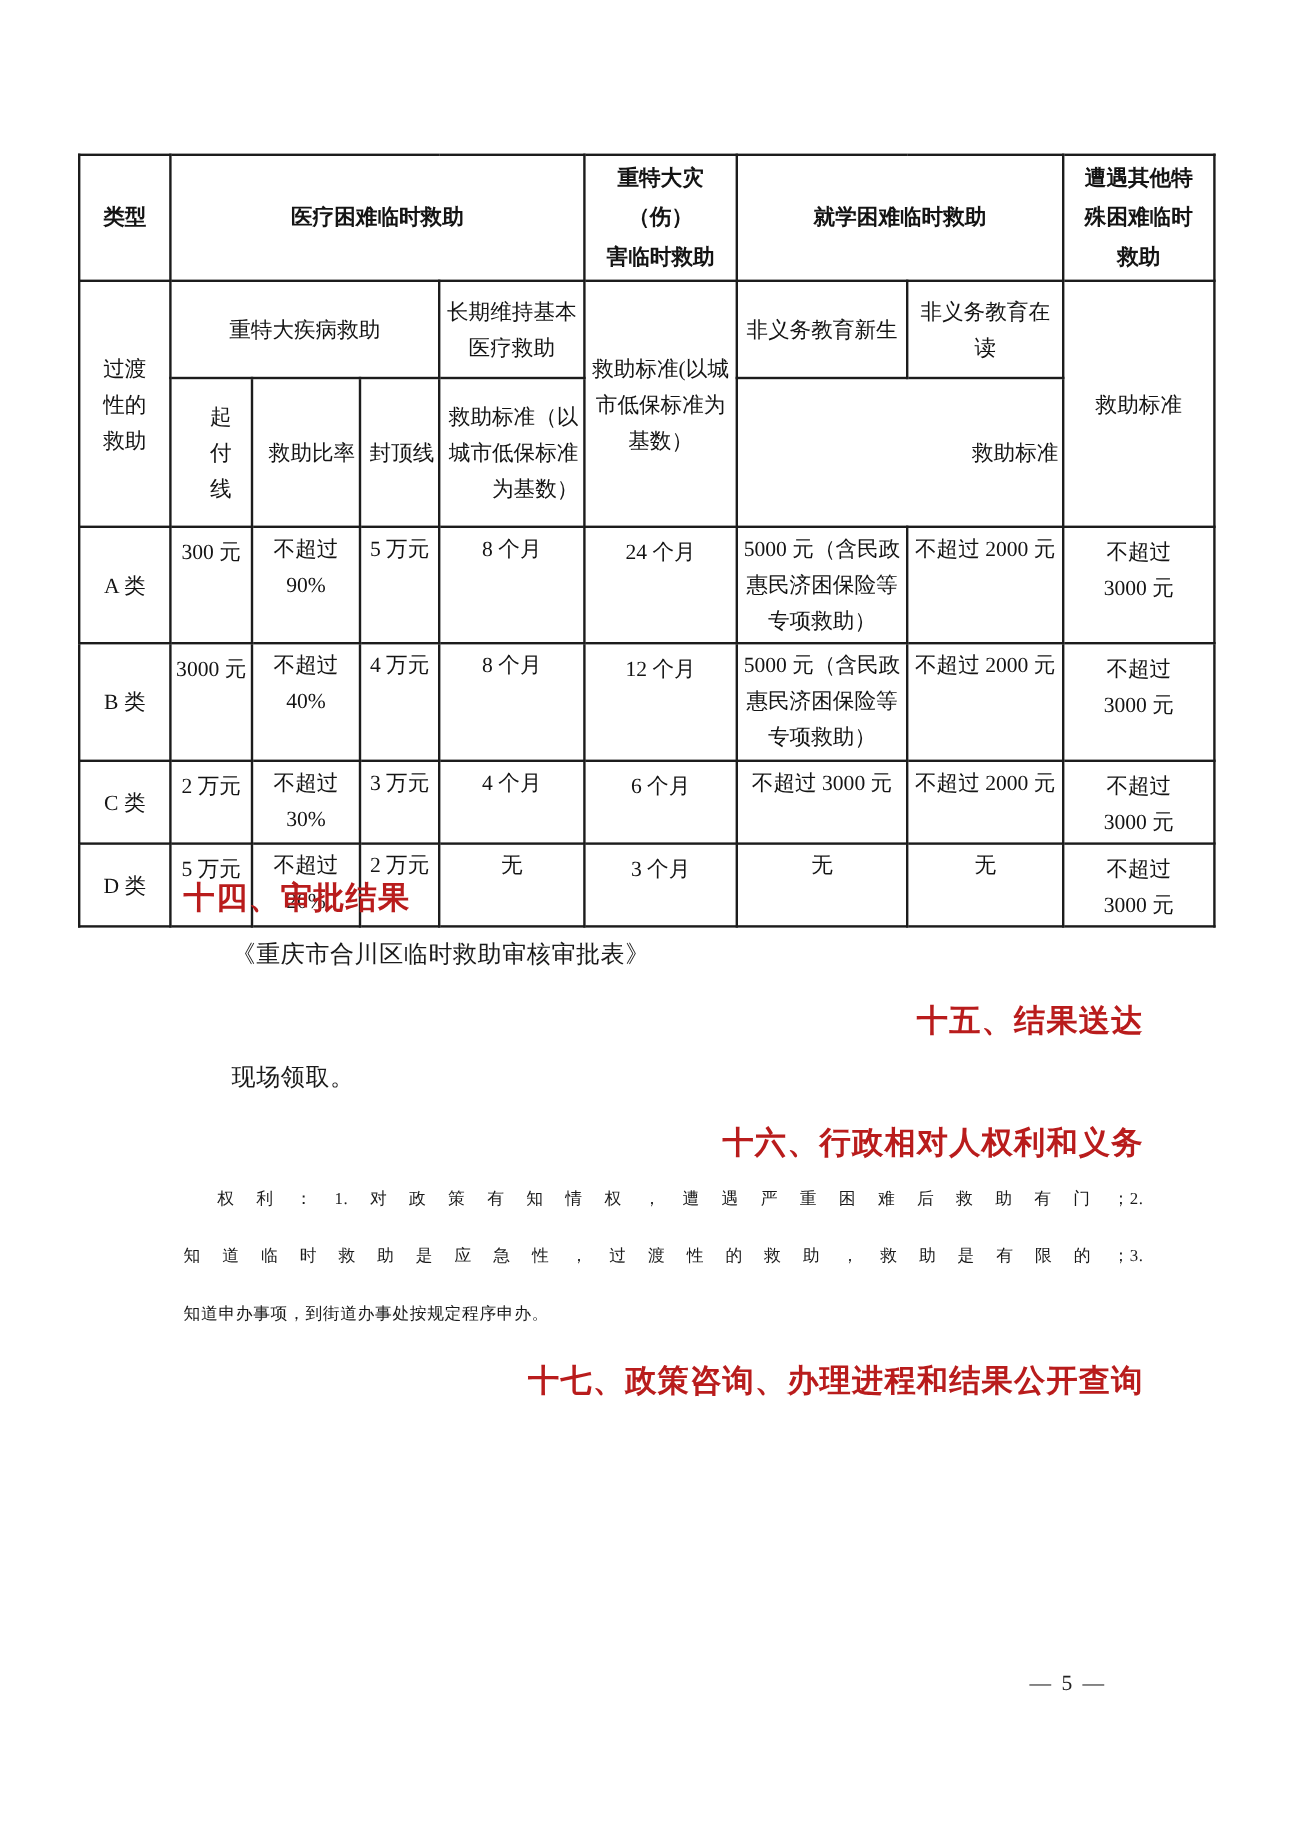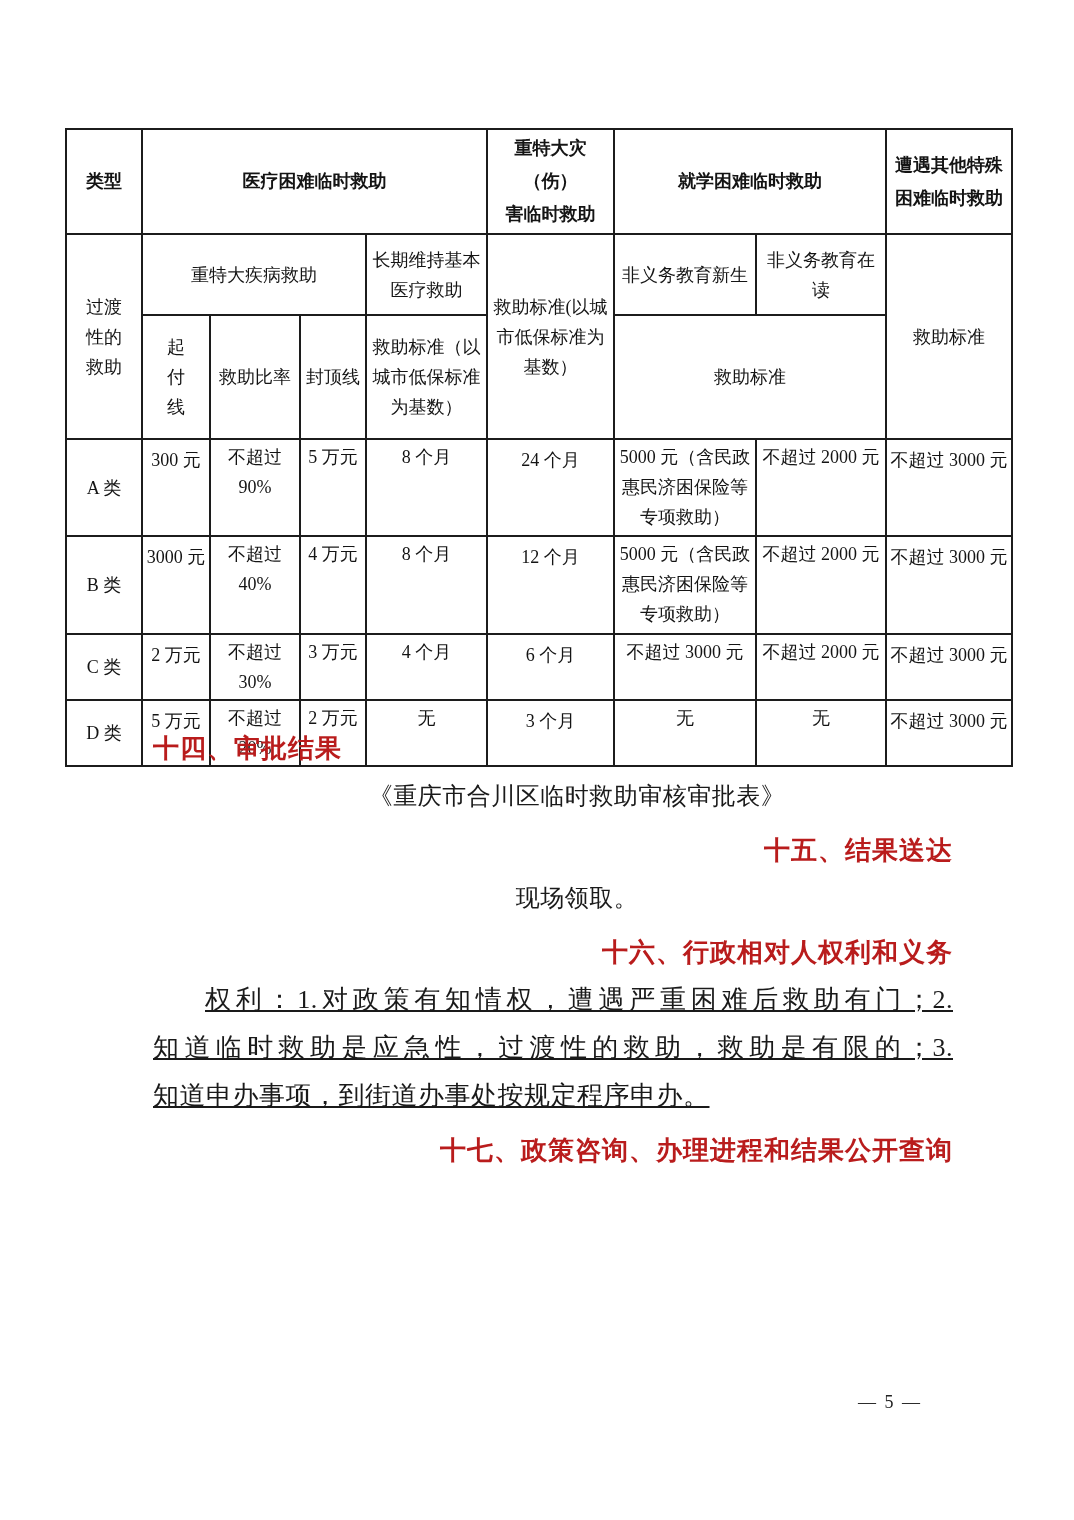--- a/index.html
+++ b/index.html
@@ -26,63 +26,62 @@
     border: 2px solid #1c1c1c;
     text-align: center;
     vertical-align: middle;
     line-height: 30px;
     padding: 2px 3px;
     overflow: hidden;
   }
   .doc-table td:first-child { padding: 0 16px; }
   tr.h1 td { height: 72px; line-height: 33px; font-weight: 600; }
   tr.h2 td { height: 81px; }
-  tr.h3 td { height: 124px; }
+  tr.h3 td { height: 124px; text-align: right; }
   tr.ra td { height: 97px; }
   tr.rb td { height: 98px; }
   tr.rc td { height: 62px; }
   tr.rd td { height: 64px; }
   tr.data td { vertical-align: top; padding-top: 2px; }
   tr.data td.tcell { vertical-align: middle; padding-top: 0; }
   td.c2cell { padding: 2px 1px; }
   td.c5cell { padding: 2px 4px; margin-left: 47px; }
   td.c6cell { padding: 2px 1px; border-radius: 28px; }
-  td.c9cell { padding: 2px 1px; }
+  td.c9cell { padding: 2px 17px; }
   tr.data td.c2cell, tr.data td.c6cell, tr.data td.c9cell { padding-top: 5px; }
 
   
   .text-flow {
     position: absolute; left: 153px; top: 724px; width: 800px;
   }
   .flow-heading {
     font-family: "Liberation Sans", "DejaVu Sans", sans-serif;
     font-weight: 700;
     font-size: 26px;
     line-height: 48px;
     letter-spacing: 1px;
     color: #b91c1c;
     text-align: left;
   }
   .h-gap { margin-top: 6px; text-align: right; }
   .para-line {
-    font-size: 26px;
+    font-size: 14px;
     line-height: 48px;
     letter-spacing: 0.5px;
     text-align: justify;
     text-align-last: justify;
-    text-decoration: underline;
   }
   .para-line.first { text-indent: 2em; }
   .para-line.last { text-align-last: left; }
   .simple-line {
-    font-size: 24px;
+    font-size: 20px;
     line-height: 48px;
     letter-spacing: 0.5px;
     text-indent: 2em;
-    text-align: center;
+    text-align: left;
   }
 
   
   .page-number {
     position: absolute; left: 845px; top: 1392px;
     width: 90px;
     font-size: 18px;
     letter-spacing: 2px;
     text-align: center;
     color: #222;

